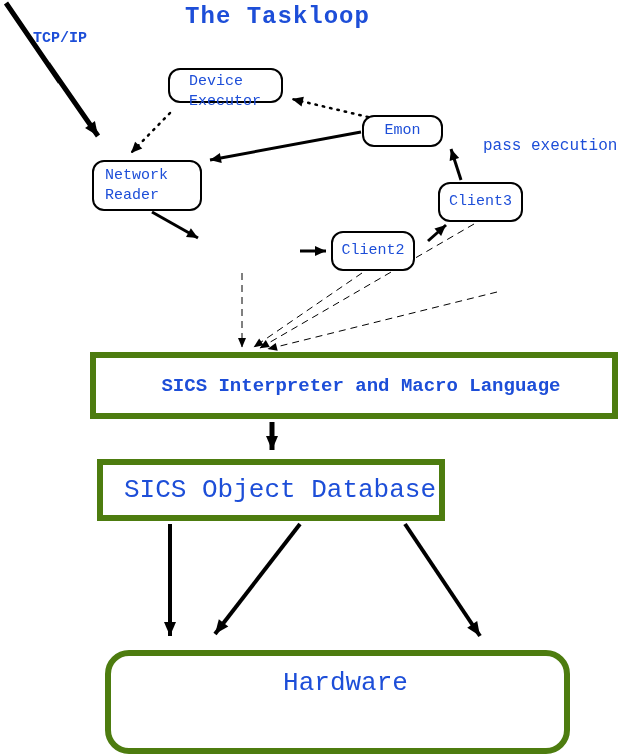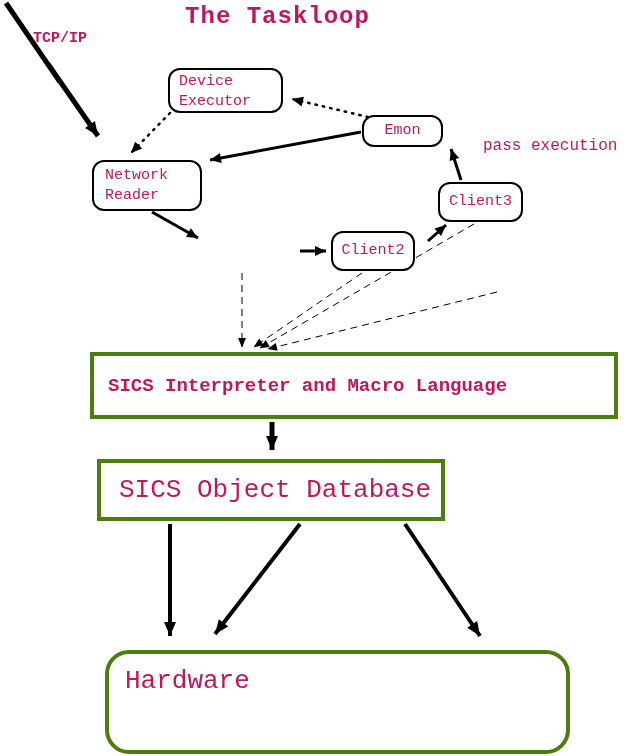--- a/index.html
+++ b/index.html
@@ -1,21 +1,21 @@
 <!DOCTYPE html>
 <html><head>
 <meta charset="utf-8">
 <style>
   html,body{margin:0;padding:0;background:#ffffff;}
   #canvas{
     position:relative;
     width:630px;height:756px;
     background:#ffffff;
     font-family:"Liberation Mono","DejaVu Sans Mono",monospace;
-    color:#be185d;
+    color:#1d4ed8;
     overflow:hidden;
   }
   #arrows{position:absolute;left:0;top:0;width:630px;height:756px;}
   .abs{position:absolute;}
   .title{
     left:170px;top:3px;width:215px;
     text-align:center;font-size:24px;font-weight:bold;letter-spacing:1px;
     white-space:nowrap;
   }
   .small-label{font-size:15px;font-weight:bold;white-space:nowrap;}
@@ -24,23 +24,23 @@
     position:absolute;
     border:2px solid #000;border-radius:12px;
     background:#fff;
     font-size:15px;line-height:20px;
     box-sizing:border-box;
   }
   .node.centered{display:flex;align-items:center;justify-content:center;}
   .node .nl{display:block;}
   .rectbox{
     position:absolute;
-    border:4px solid #4d7c0f;background:#fff;
+    border:6px solid #4d7c0f;background:#fff;
     box-sizing:border-box;
-    display:flex;align-items:center;
+    display:flex;align-items:center;justify-content:center;
   }
   .interp-text{font-size:19px;font-weight:bold;padding-left:14px;white-space:nowrap;}
   .db-text{font-size:26px;padding-left:18px;white-space:nowrap;}
   .hw{align-items:flex-start;border-radius:24px;}
   .hw-text{font-size:26px;padding:12px 0 0 16px;white-space:nowrap;}
 </style>
 </head>
 <body>
 
 <div id="canvas">
@@ -78,21 +78,21 @@
 
     <line x1="170" y1="524" x2="170" y2="636" stroke="#000" stroke-width="4" marker-end="url(#ah-big)"></line>
     <line x1="300" y1="524" x2="215" y2="634" stroke="#000" stroke-width="4" marker-end="url(#ah-big)"></line>
     <line x1="405" y1="524" x2="480" y2="636" stroke="#000" stroke-width="4" marker-end="url(#ah-big)"></line>
   </svg>
 
   <div class="abs title">The Taskloop</div>
   <div class="abs small-label" style="left:33px;top:30px;">TCP/IP</div>
   <div class="abs anno" style="left:483px;top:137px;">pass execution</div>
 
-  <div class="node" style="left:168px;top:68px;width:115px;height:45px;padding:2px 0 0 9px;">
+  <div class="node" style="left:168px;top:68px;width:115px;height:35px;padding:2px 0 0 19px;">
     <span class="nl">Device</span>
     <span class="nl">Executor</span>
   </div>
 
   <div class="node centered" style="left:362px;top:115px;width:81px;height:32px;">
     <span>Emon</span>
   </div>
 
   <div class="node" style="left:92px;top:160px;width:110px;height:51px;padding:4px 0 0 11px;">
     <span class="nl">Network</span>

